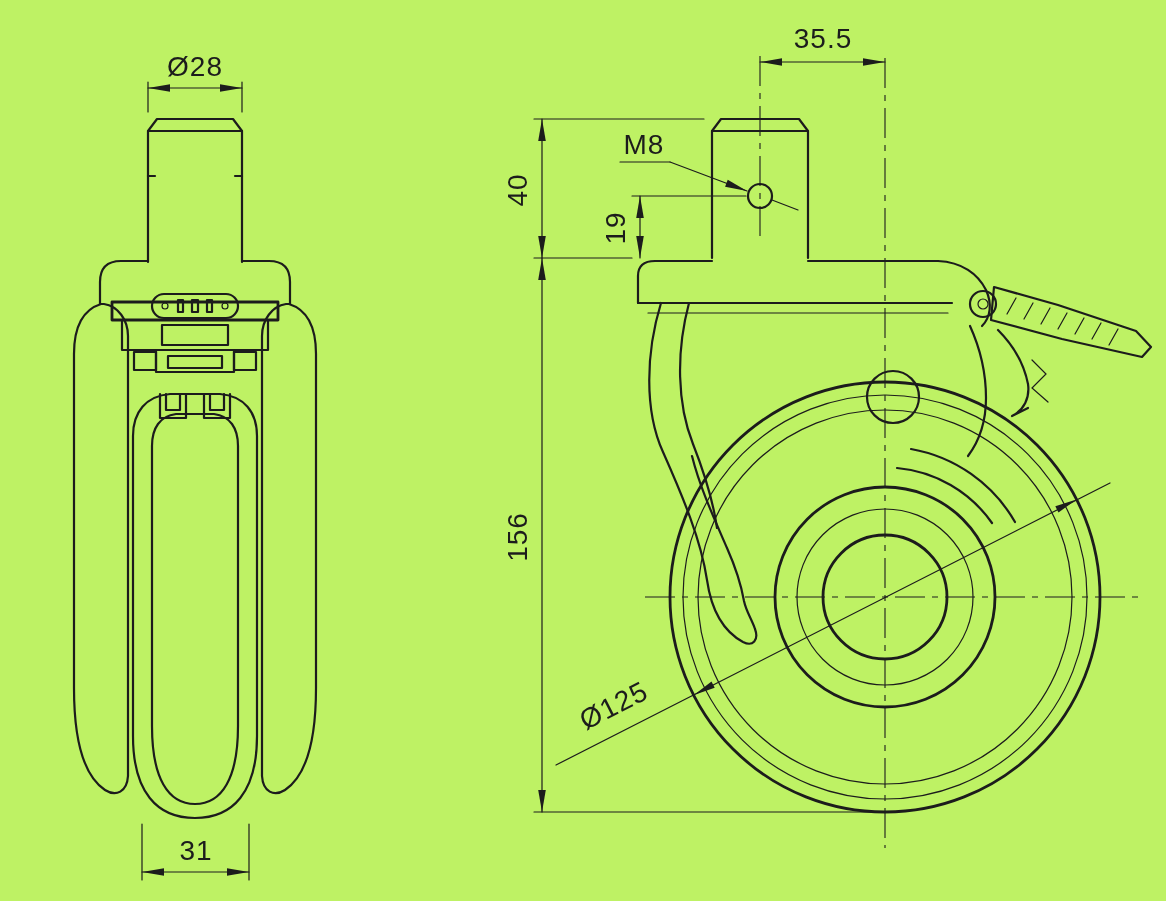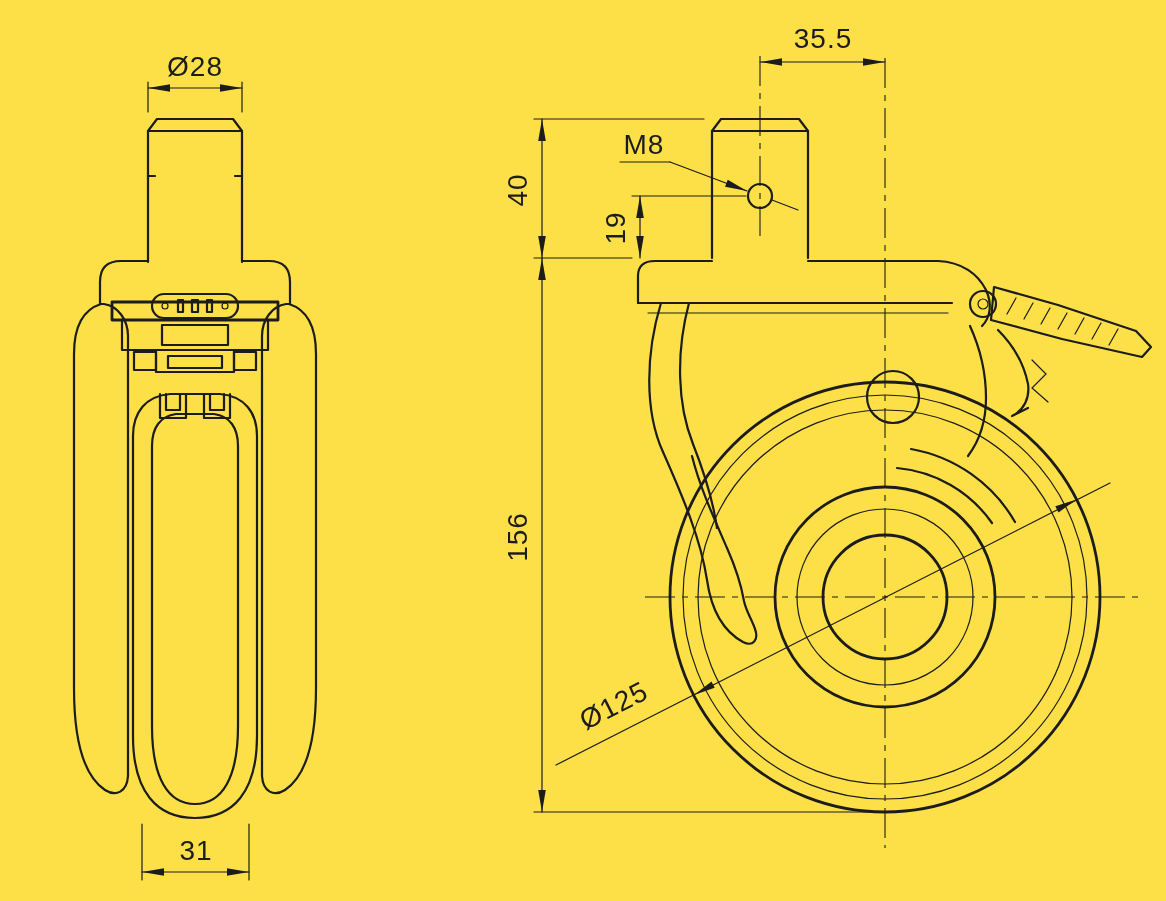--- a/index.html
+++ b/index.html
@@ -1,16 +1,16 @@
 <!DOCTYPE html>
 <html><head>
 <meta charset="utf-8">
 <style>
   html,body{margin:0;padding:0;background:#ffffff;}
-  .sheet{width:1166px;height:901px;position:relative;background:#fde047;overflow:hidden;}
+  .sheet{width:1166px;height:901px;position:relative;background:#bef264;overflow:hidden;}
   svg{display:block;}
   .ol{fill:none;stroke:#1c1c1c;stroke-width:2.2;stroke-linecap:round;stroke-linejoin:round;}
   .bold{fill:none;stroke:#1c1c1c;stroke-width:2.8;stroke-linecap:round;stroke-linejoin:round;}
   .thin{fill:none;stroke:#1c1c1c;stroke-width:1.2;stroke-linecap:round;}
   .cl{fill:none;stroke:#1c1c1c;stroke-width:1.1;stroke-dasharray:30 7 6 7;}
   .dim-text{font-family:"Liberation Sans",sans-serif;font-size:28px;fill:#1c1c1c;letter-spacing:1px;}
   .arrfill{fill:#1c1c1c;stroke:none;}
 </style>
 </head>
 <body>

